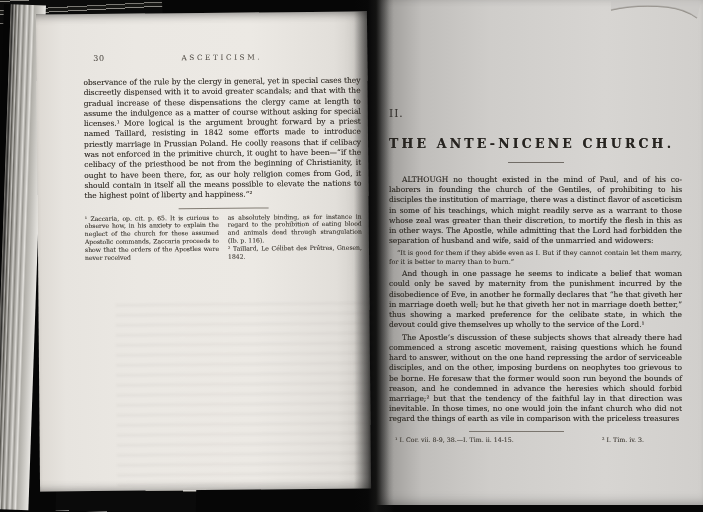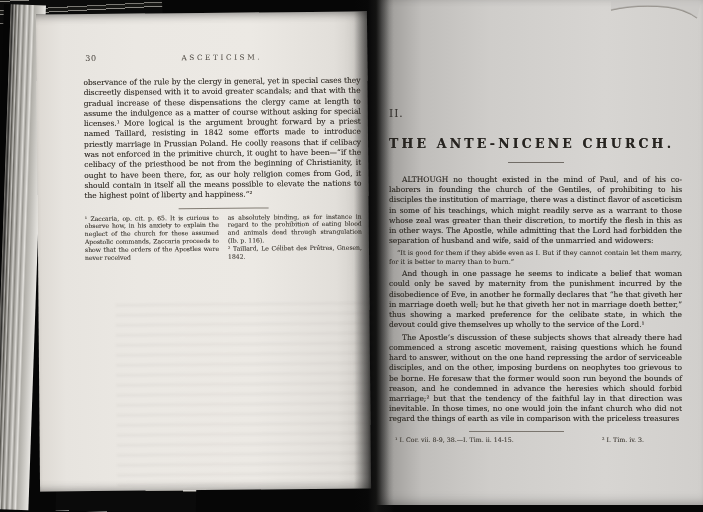--- a/index.html
+++ b/index.html
@@ -32,21 +32,21 @@
   .page-left{
     position:absolute;left:38px;top:13px;width:331px;height:477px;
     transform:rotate(-0.5deg);
     background:linear-gradient(90deg,#ddd9d3 0%,#e7e4df 8%,#ebe8e3 30%,#ece9e4 65%,#e2dfda 90%,#ccc9c4 100%);
     box-shadow:inset 0 8px 10px -7px rgba(0,0,0,.4),
                inset -12px 0 16px -9px rgba(0,0,0,.5),
                inset 0 -8px 10px -7px rgba(0,0,0,.3);
   }
   .lp-content{position:absolute;left:47px;top:40px;width:277px;color:#39342e;}
   .lp-header{position:relative;height:12px;}
-  .lp-pagenum{position:absolute;left:2px;top:0;font-size:8px;letter-spacing:.5px;color:#45403a;}
+  .lp-pagenum{position:absolute;left:10px;top:0;font-size:8px;letter-spacing:.5px;color:#45403a;}
   .lp-runhead{display:block;text-align:center;font-size:7.3px;letter-spacing:2.6px;color:#4b463f;}
   .lp-body{
     margin:12px 0 0 0;font-size:7.5px;line-height:10.3px;text-align:justify;
     color:#38332d;text-shadow:0 0 .4px rgba(56,51,45,.55);
   }
   .fn-rule-left{width:90px;margin:7px auto 5px auto;border-top:1px solid #827c74;height:0;}
   .fn-cols{display:flex;gap:9px;}
   .fn-col{width:134px;}
   .fn{
     margin:0;font-size:6.1px;line-height:7.9px;text-align:justify;

